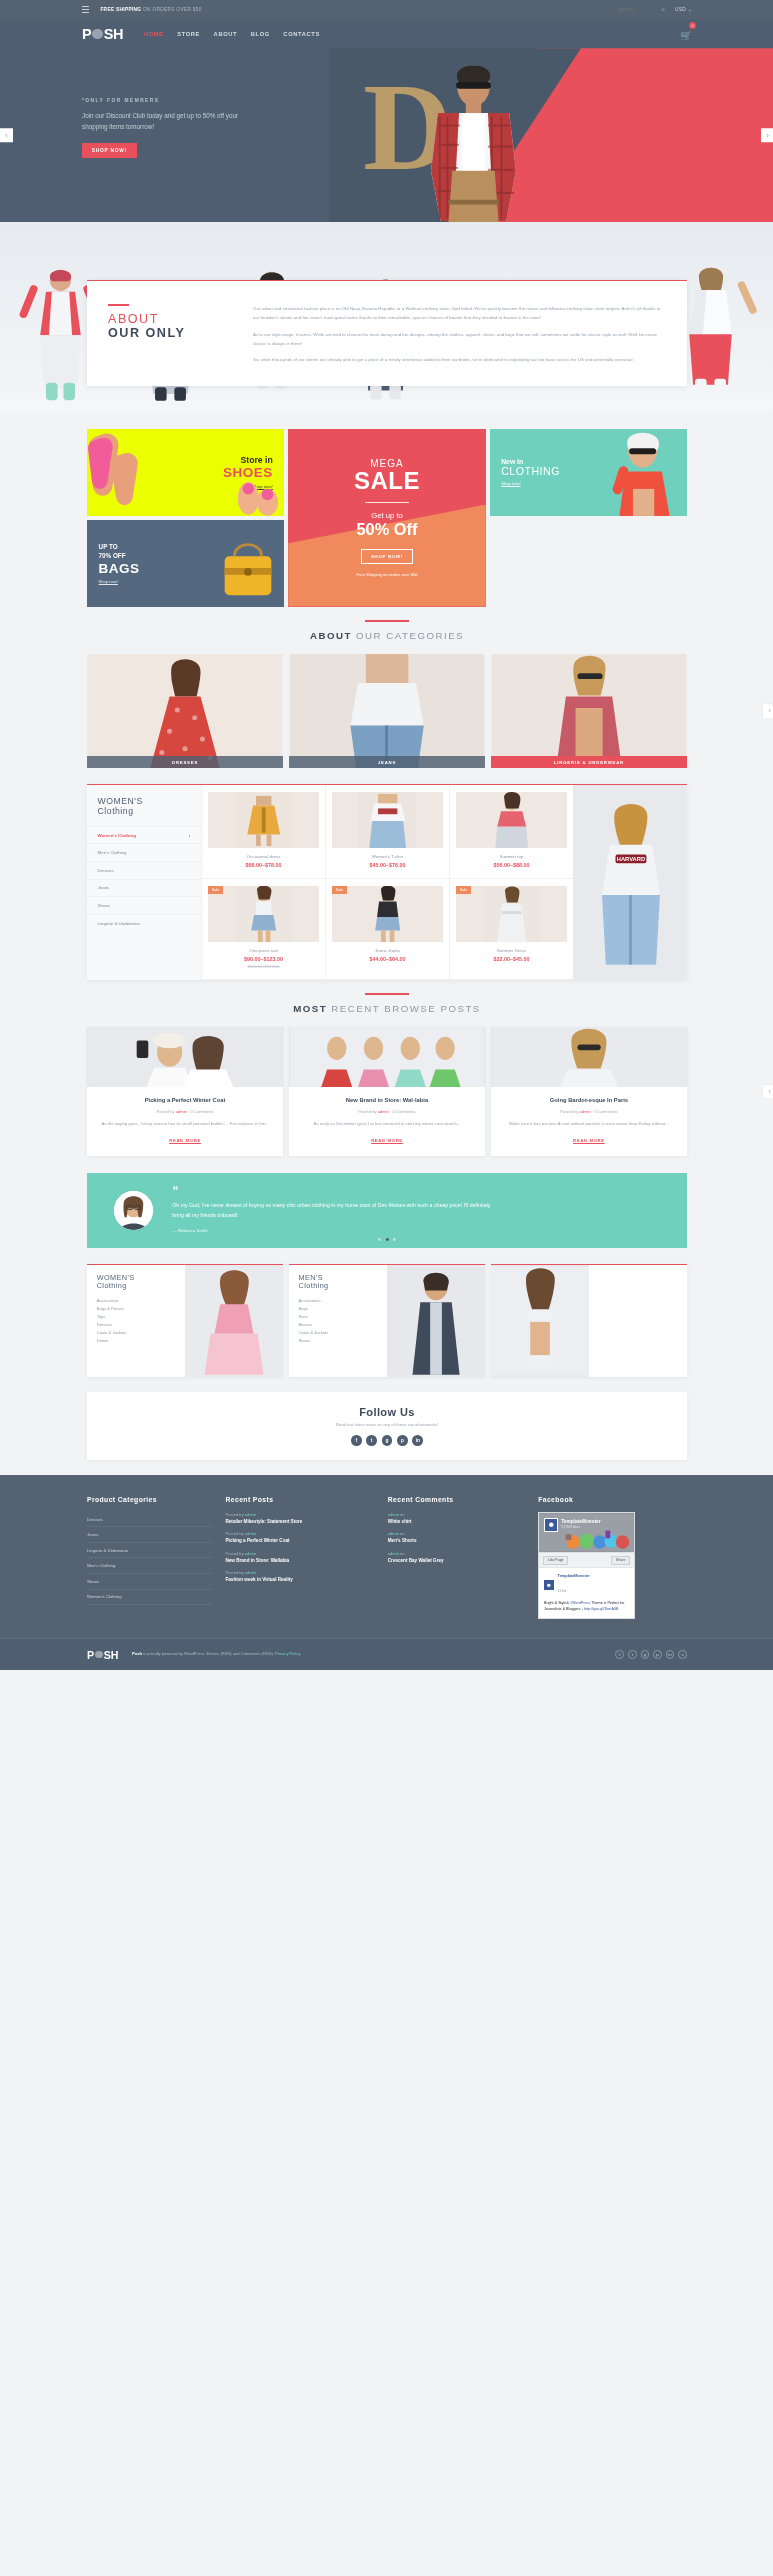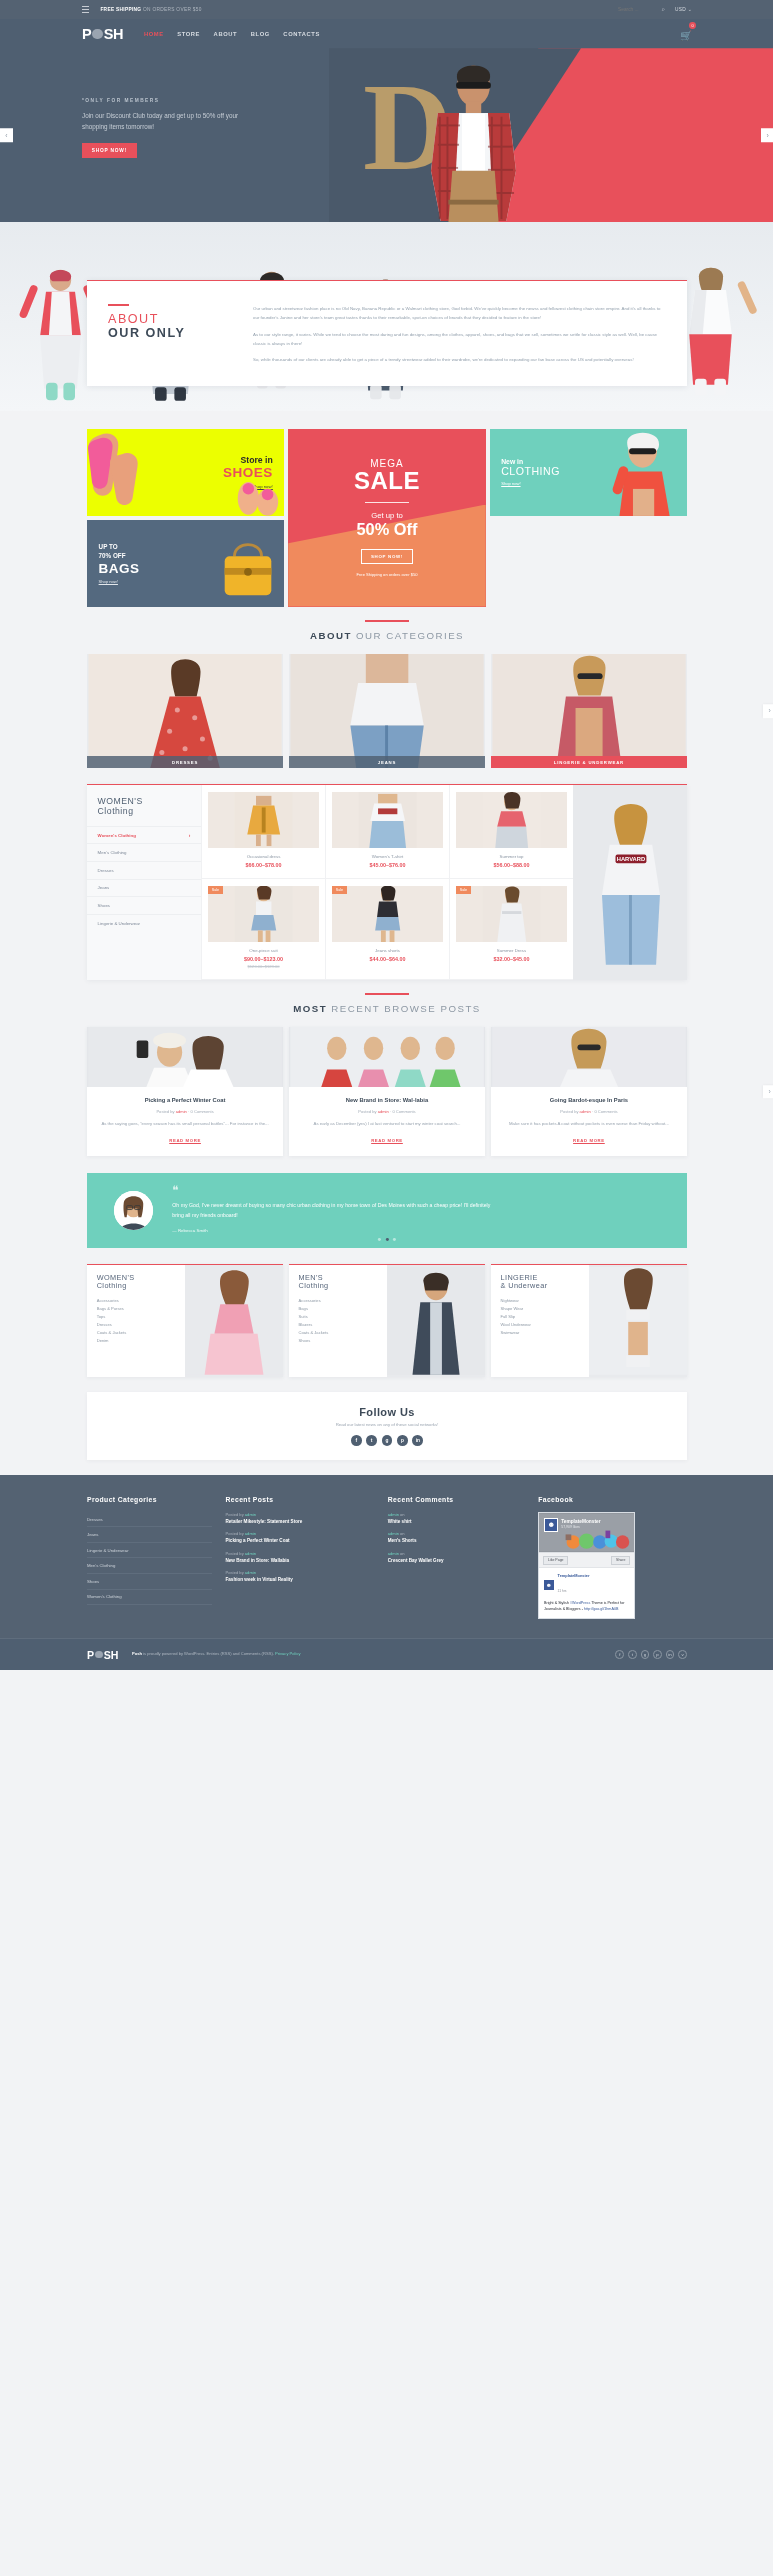--- a/index.html
+++ b/index.html
@@ -754,33 +754,20 @@
             <rect width="100" height="110" fill="#e6e8eb"></rect>
           <ellipse cx="50" cy="20" rx="12" ry="14" fill="#d6a67c"></ellipse>
           <path d="M37 14c1-11 27-11 26 2l-2 8H39z" fill="#3a2e26"></path>
           <path d="M34 36h32l8 74H26z" fill="#3f4b5a"></path>
           <path d="M44 36h12v74H44z" fill="#cfd6dd"></path>
           </svg>
       </div>
     </div>
 
     <div class="tri">
-      <div class="tri-l">
-        <h4>
-          <span>LINGERIE</span>
-          <span>&amp; Underwear</span>
-        </h4>
-        <ul>
-          <li>Nightwear</li>
-          <li>Shape Wear</li>
-          <li>Full Slip</li>
-          <li>Wool Underwear</li>
-          <li>Swimwear</li>
-        </ul>
-      </div>
       <div class="tri-r">
         <svg viewBox="0 0 100 110" style="width:100%;height:100%">
             <rect width="100" height="110" fill="#eceef1"></rect>
           <ellipse cx="50" cy="18" rx="12" ry="14" fill="#e0b48c"></ellipse>
           <path d="M36 10c2-12 30-12 29 3 0 12-6 30-6 30H42s-8-22-6-33z" fill="#6b4a32"></path>
           <path d="M38 44h24v10H38z" fill="#f0f1f3"></path>
           <path d="M40 56h20v34H40z" fill="#e0b48c"></path>
           <path d="M38 90h24v12H38z" fill="#f0f1f3"></path>
           </svg>
       </div>

